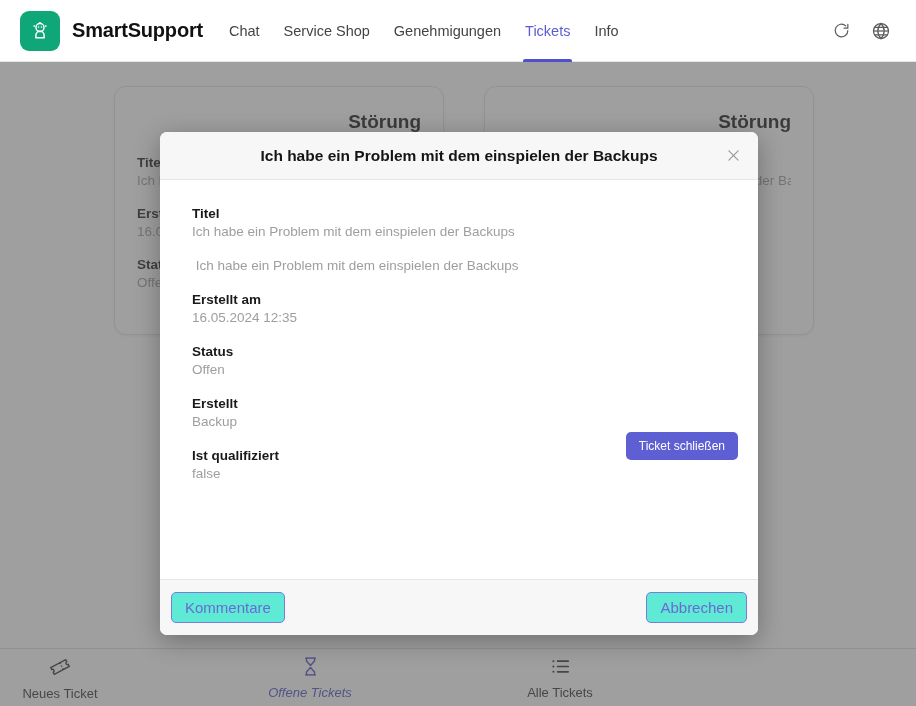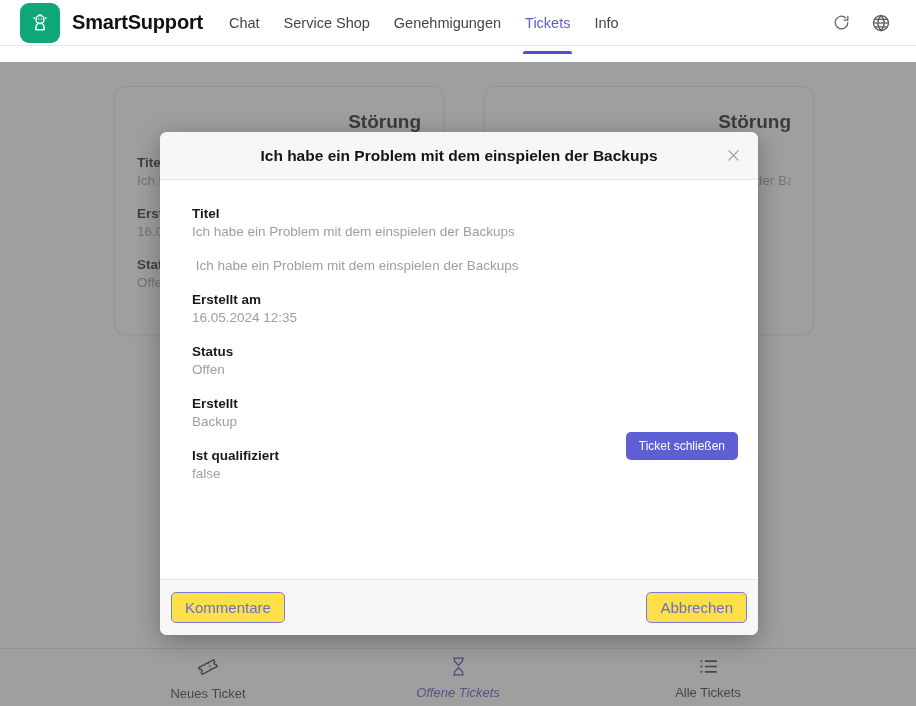--- a/index.html
+++ b/index.html
@@ -16,21 +16,21 @@
     width: 916px;
     height: 706px;
     background: #ffffff;
   }
 
   
   .topbar {
     position: absolute;
     top: 0; left: 0;
     width: 916px;
-    height: 46px;
+    height: 62px;
     background: #ffffff;
     border-bottom: 1px solid #e6e6e6;
     display: flex;
     align-items: center;
     padding: 0 22px 0 20px;
     z-index: 5;
   }
   .brand-wrap {
     display: flex;
     align-items: center;
@@ -143,21 +143,20 @@
   .bottomnav {
     position: absolute;
     left: 0;
     bottom: 0;
     width: 916px;
     height: 58px;
     background: #ffffff;
     border-top: 1px solid #dddddd;
     display: flex;
     align-items: center;
-    justify-content: center;
     gap: 130px;
     z-index: 4;
   }
   .bn-item {
     width: 120px;
     display: flex;
     flex-direction: column;
     align-items: center;
     gap: 3px;
     cursor: pointer;
@@ -253,21 +252,21 @@
     height: 56px;
     flex: none;
     background: #f7f7f7;
     border-top: 1px solid #e6e6e6;
     display: flex;
     align-items: center;
     justify-content: space-between;
     padding: 0 11px;
   }
   .ghost-btn {
-    background: #fde047;
+    background: #5eead4;
     border: 1px solid #7b7bdd;
     color: #6a6ad4;
     border-radius: 5px;
     font-family: "Liberation Sans", sans-serif;
     font-size: 15px;
     padding: 6px 13px;
     cursor: pointer;
   }
 </style>
 </head>

